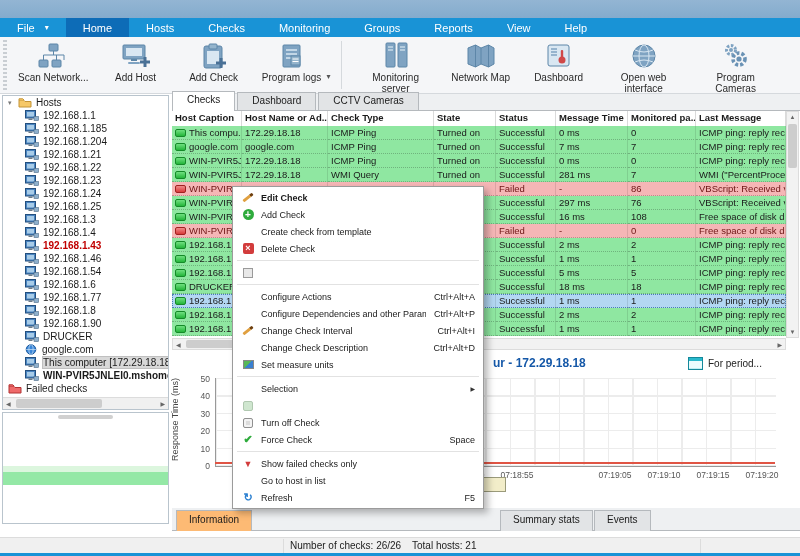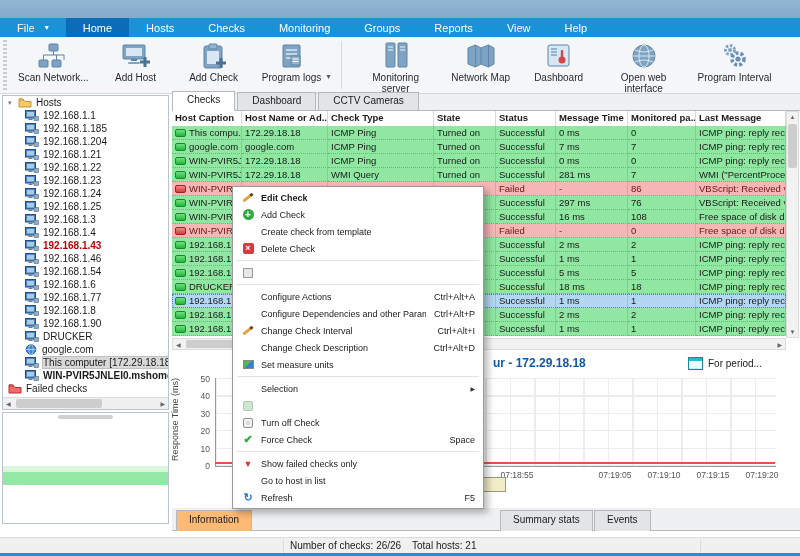--- a/index.html
+++ b/index.html
@@ -305,21 +305,21 @@
       </div>
       <div class="tbtn">
         <span class="ticon">
           <svg width="28" height="28">
             <circle cx="9" cy="8" r="4.5" fill="none" stroke="#7fa3c2" stroke-width="3" stroke-dasharray="2.5,1.6"></circle>
             <circle cx="9" cy="8" r="2" fill="#7fa3c2"></circle>
             <circle cx="17" cy="17" r="6" fill="none" stroke="#6a92b5" stroke-width="3.6" stroke-dasharray="3,2"></circle>
             <circle cx="17" cy="17" r="2.6" fill="#6a92b5"></circle>
           </svg>
         </span>
-        <span class="tlabel">Program Interval</span>
+        <span class="tlabel">Program Cameras</span>
       </div>
     </div>
 
   <div id="leftpanel">
     <div id="tree">
         <div class="titem root">
           <span class="tchv">▾</span>
           <span class="tic">
             <svg width="14" height="11">
               <path d="M1 3 H5.5 L7 4.5 H13 V10 H1 Z" fill="#f6c868" stroke="#c49436"></path>

